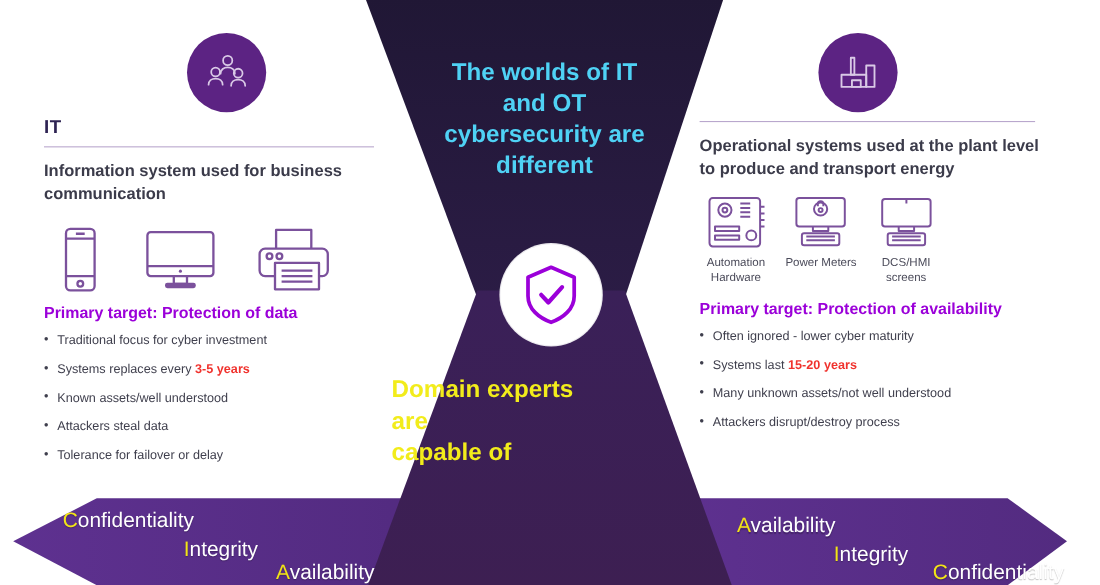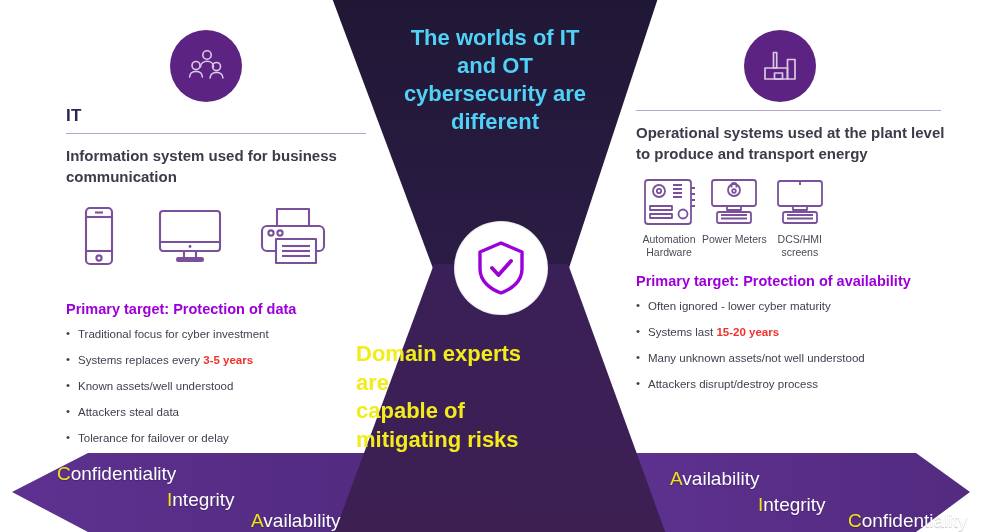--- a/index.html
+++ b/index.html
@@ -9,21 +9,21 @@
   .funnel-svg{position:absolute;left:0;top:0;}
 
   
   .badge{position:absolute;width:72px;height:72px;border-radius:50%;
          background:#5c2383;display:flex;align-items:center;justify-content:center;}
   .badge.it{left:170px;top:30px;}
   .badge.ot{left:744px;top:30px;}
 
   
   .col{position:absolute;top:0;}
-  .col.left{left:66px;width:300px;}
+  .col.left{left:40px;width:300px;}
   .col.right{left:636px;width:320px;}
 
   .sec-label{font-size:17px;font-weight:bold;color:#2e2353;letter-spacing:.4px;
              padding-bottom:3px;}
   .rule{height:1px;background:#b9a7cd;margin:4px 0 12px 0;}
   .col.left .rule{width:300px;}
   .col.right .rule{width:305px;}
   .sec-desc{font-size:15px;font-weight:bold;color:#3b3b4a;line-height:1.38;}
 
   .icons-row{display:flex;margin-top:16px;}
@@ -32,21 +32,21 @@
             margin-top:5px;max-width:66px;}
 
   .primary{font-size:14.5px;font-weight:bold;color:#9b00d9;}
   ul.bul{list-style:none;margin:10px 0 0 0;padding:0;}
   ul.bul li{font-size:11.5px;color:#3f3f4d;line-height:1.3;margin-bottom:11px;
             padding-left:12px;position:relative;}
   ul.bul li:before{content:"\2022";position:absolute;left:0;top:-1px;color:#3f3f4d;}
   .hl{color:#f0322d;font-weight:bold;}
 
   
-  .hero{position:absolute;left:382px;top:24px;width:226px;text-align:center;
+  .hero{position:absolute;left:382px;top:52px;width:226px;text-align:center;
         font-size:22px;font-weight:bold;line-height:1.28;color:#4fd2f5;}
   .hero2{position:absolute;left:356px;top:340px;width:278px;
          font-size:22px;font-weight:bold;line-height:1.30;color:#f2ec1b;}
 
   
   .shield-circle{position:absolute;left:455px;top:222px;width:92px;height:92px;
                  border-radius:50%;background:#ffffff;display:flex;
                  align-items:center;justify-content:center;
                  box-shadow:0 0 0 1px rgba(255,255,255,.9);}
 
@@ -156,21 +156,21 @@
             <circle cx="22" cy="28" r="2.6"></circle>
             <path d="M18 34h40v24H18z" fill="#fff"></path>
             <line x1="24" y1="41" x2="52" y2="41"></line>
             <line x1="24" y1="46" x2="52" y2="46"></line>
             <line x1="24" y1="51" x2="52" y2="51"></line>
           </g>
         </svg>
       </div>
     </div>
 
-    <div class="primary" style="margin-top:34px;">Primary target: Protection of data</div>
+    <div class="primary" style="margin-top:10px;">Primary target: Protection of data</div>
 
     <ul class="bul">
       <li>
         <span>Traditional focus for cyber investment</span><span class="hl"></span>
       </li>
       <li>
         <span>Systems replaces every </span><span class="hl">3-5 years</span>
       </li>
       <li>
         <span>Known assets/well understood</span><span class="hl"></span>
@@ -182,21 +182,21 @@
         <span>Tolerance for failover or delay</span><span class="hl"></span>
       </li>
     </ul>
   </div>
 
   <div class="col right">
     <div style="height:106px"></div>
     <div class="rule"></div>
     <div class="sec-desc">Operational systems used at the plant level to produce and transport energy</div>
 
-    <div class="icons-row" style="margin-top:12px;">
+    <div class="icons-row" style="gap:12px;margin-top:12px;">
       <div class="icon-cell">
         <svg width="58" height="52" viewBox="0 0 58 52">
           <g fill="none" stroke="#7b519c" stroke-width="1.8" stroke-linejoin="round">
             <rect x="5" y="4" width="46" height="44" rx="3"></rect>
             <circle cx="19" cy="15" r="6"></circle>
               <circle cx="19" cy="15" r="2.2"></circle>
             <rect x="10" y="30" width="22" height="4"></rect>
             <rect x="10" y="38" width="22" height="4"></rect>
             <circle cx="43" cy="38" r="4.5"></circle>
             <path d="M33 9h9M33 13h9M33 17h9M33 21h9"></path>
@@ -262,21 +262,20 @@
     <svg width="54" height="58" viewBox="0 0 54 58">
       <path d="M27 4 L48 13 V30 C48 42 38 50 27 54 C16 50 6 42 6 30 V13 Z" fill="none" stroke="#9b00d9" stroke-width="3.4" stroke-linejoin="round"></path>
       <path d="M18 29 L24.5 36 L37 22" fill="none" stroke="#9b00d9" stroke-width="3.8" stroke-linecap="round" stroke-linejoin="round"></path>
     </svg>
   </div>
 
   <div class="hero2">
     <div>Domain experts</div>
     <div>are</div>
     <div>capable of</div>
-    <div>mitigating risks</div>
   </div>
 
   <div class="banner-text" style="left:57px;top:463px;">
     <span class="cap">C</span><span>onfidentiality</span>
   </div>
   <div class="banner-text" style="left:167px;top:489px;">
     <span class="cap">I</span><span>ntegrity</span>
   </div>
   <div class="banner-text" style="left:251px;top:510px;">
     <span class="cap">A</span><span>vailability</span>

